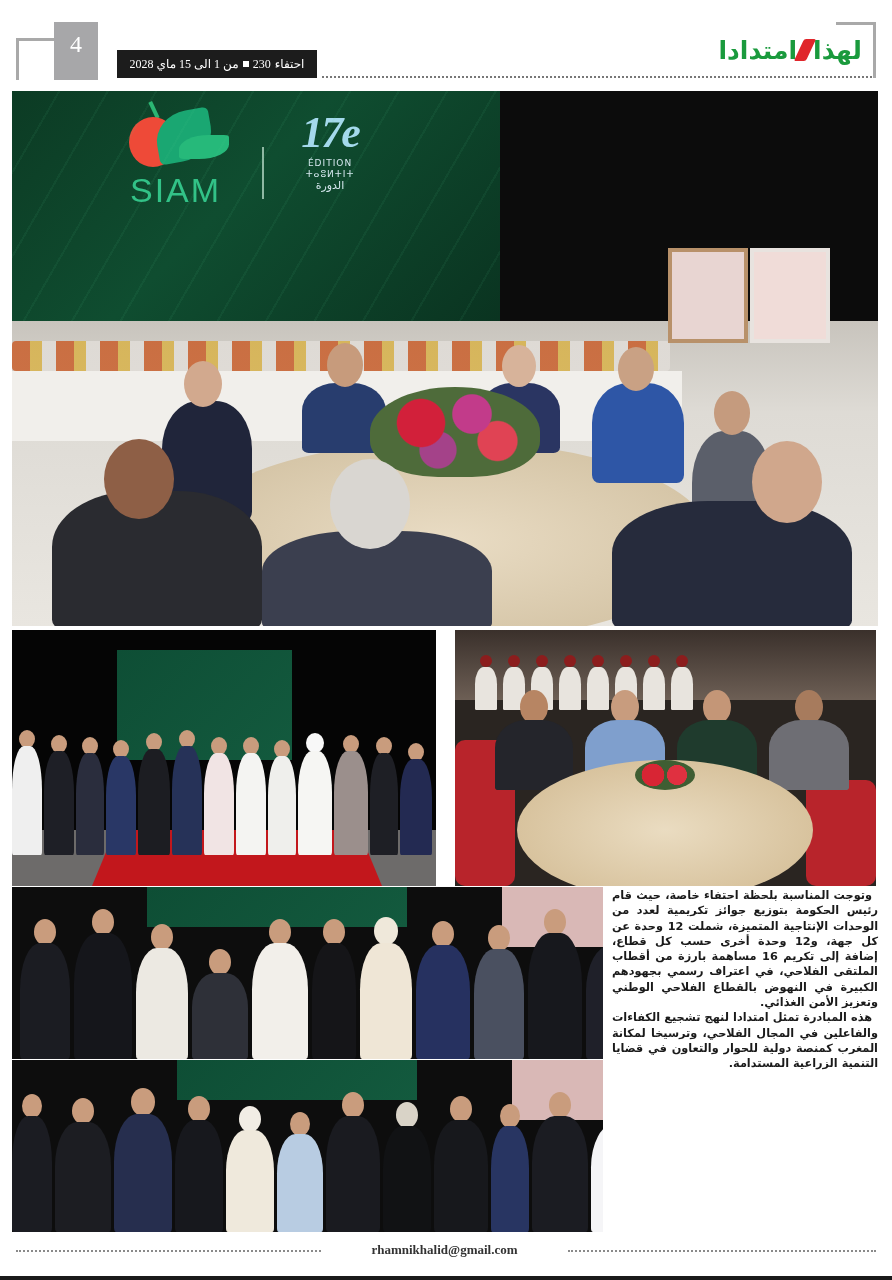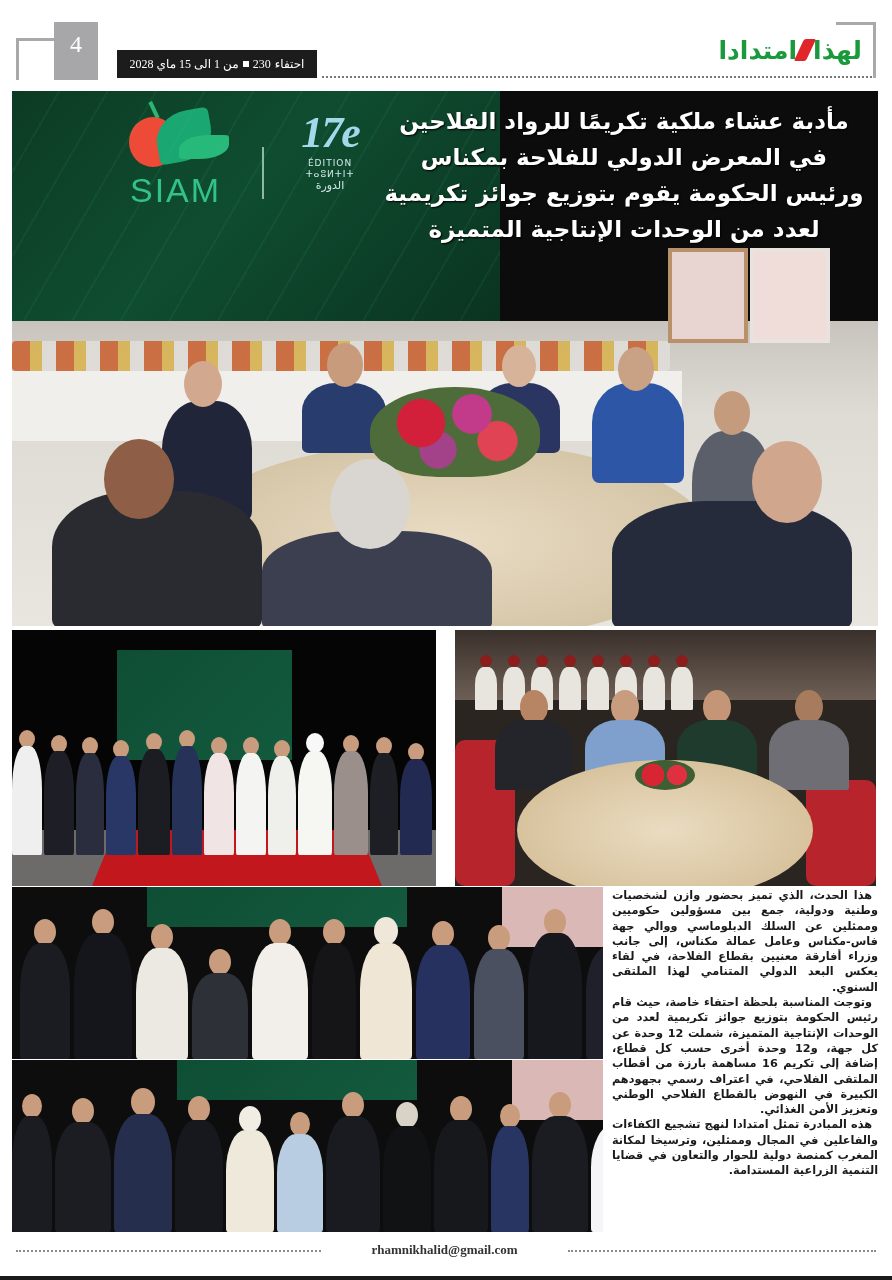--- a/index.html
+++ b/index.html
@@ -122,21 +122,20 @@
       <div class="word">SIAM</div>
     </div>
     <div class="hero-divider"></div>
     <div class="edition">
       <div class="big">17e</div>
       <div class="small">ÉDITION</div>
       <div class="small">ⵜⴰⵓⵍⵜⵏⵜ</div>
       <div class="small" style="font-size:11px">الدورة</div>
     </div>
   </div>
-  <div class="hero-headline">مأدبة عشاء ملكية تكريمًا للرواد الفلاحين في المعرض الدولي للفلاحة بمكناس ورئيس الحكومة يقوم بتوزيع جوائز تكريمية لعدد من الوحدات الإنتاجية المتميزة</div>
 
   <div class="hero-scene">
     <div class="buffet"></div>
     <div class="buffet-table"></div>
     <div class="table-round"></div>
 
     <div class="person" style="left:290px;top:62px;width:84px;height:70px;background:#283d6e;"></div>
     <div class="head" style="left:315px;top:22px;width:36px;height:44px;background:#c79b7c;"></div>
     <div class="person" style="left:468px;top:62px;width:80px;height:70px;background:#2a3562;"></div>
     <div class="head" style="left:490px;top:24px;width:34px;height:42px;background:#d7b39a;"></div>
@@ -379,21 +378,20 @@
         <div class="h" style="top:0;width:22px;height:26px"></div>
         <div class="b" style="top:24px;background:#1b1c22"></div>
       </div>
     <div class="fig" style="width:58px;height:132px">
         <div class="b" style="top:24px;background:#f5f5f7"></div>
       </div>
   </div>
 </div>
 
 <div class="article">
-  <p>هذا الحدث، الذي تميز بحضور وازن لشخصيات وطنية ودولية، جمع بين مسؤولين حكوميين وممثلين عن السلك الدبلوماسي ووالي جهة فاس-مكناس وعامل عمالة مكناس، إلى جانب وزراء أفارقة معنيين بقطاع الفلاحة، في لقاء يعكس البعد الدولي المتنامي لهذا الملتقى السنوي.</p>
   <p>وتوجت المناسبة بلحظة احتفاء خاصة، حيث قام رئيس الحكومة بتوزيع جوائز تكريمية لعدد من الوحدات الإنتاجية المتميزة، شملت 12 وحدة عن كل جهة، و12 وحدة أخرى حسب كل قطاع، إضافة إلى تكريم 16 مساهمة بارزة من أقطاب الملتقى الفلاحي، في اعتراف رسمي بجهودهم الكبيرة في النهوض بالقطاع الفلاحي الوطني وتعزيز الأمن الغذائي.</p>
-  <p>هذه المبادرة تمثل امتدادا لنهج تشجيع الكفاءات والفاعلين في المجال وممثلين، وترسيخا لمكانة المغرب كمنصة دولية للحوار والتعاون في قضايا التنمية الزراعية المستدامة.</p>
+  <p>هذه المبادرة تمثل امتدادا لنهج تشجيع الكفاءات والفاعلين في المجال الفلاحي، وترسيخا لمكانة المغرب كمنصة دولية للحوار والتعاون في قضايا التنمية الزراعية المستدامة.</p>
 </div>
 
 <div class="ftr-dots-l"></div>
 <div class="ftr-email">rhamnikhalid@gmail.com</div>
 <div class="ftr-dots-r"></div>
 <div class="ftr-bar"></div>
 
 </body></html>

